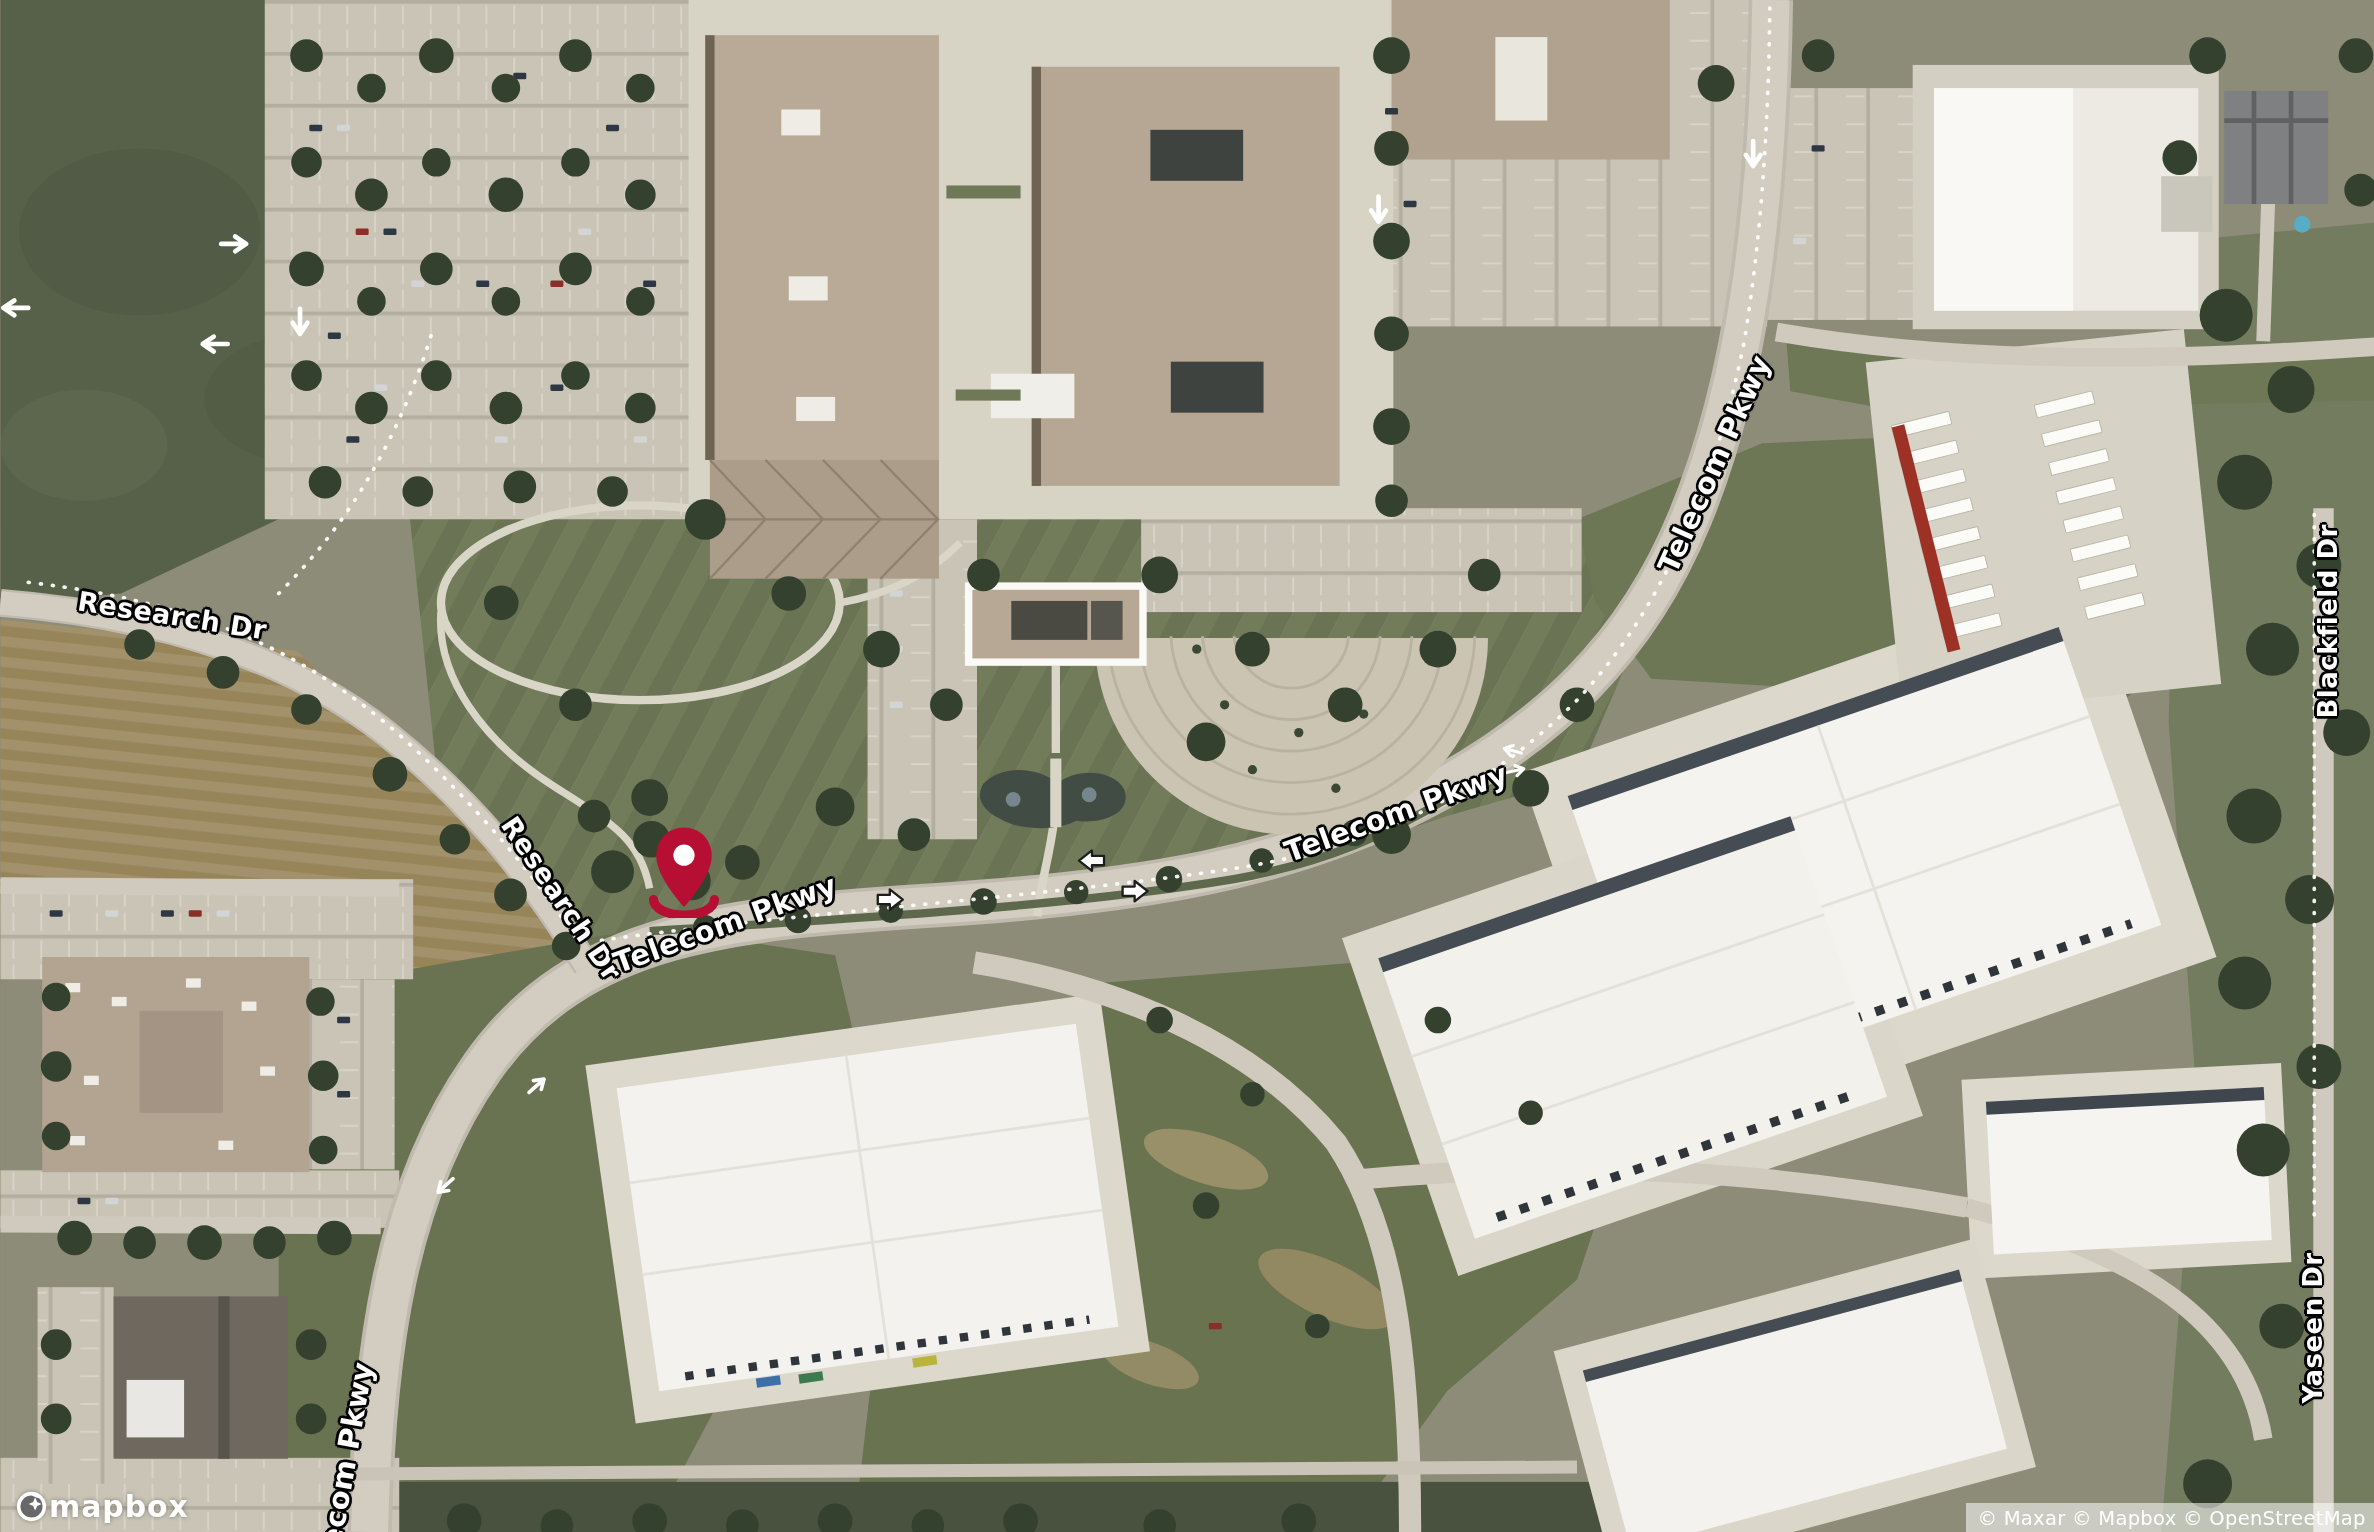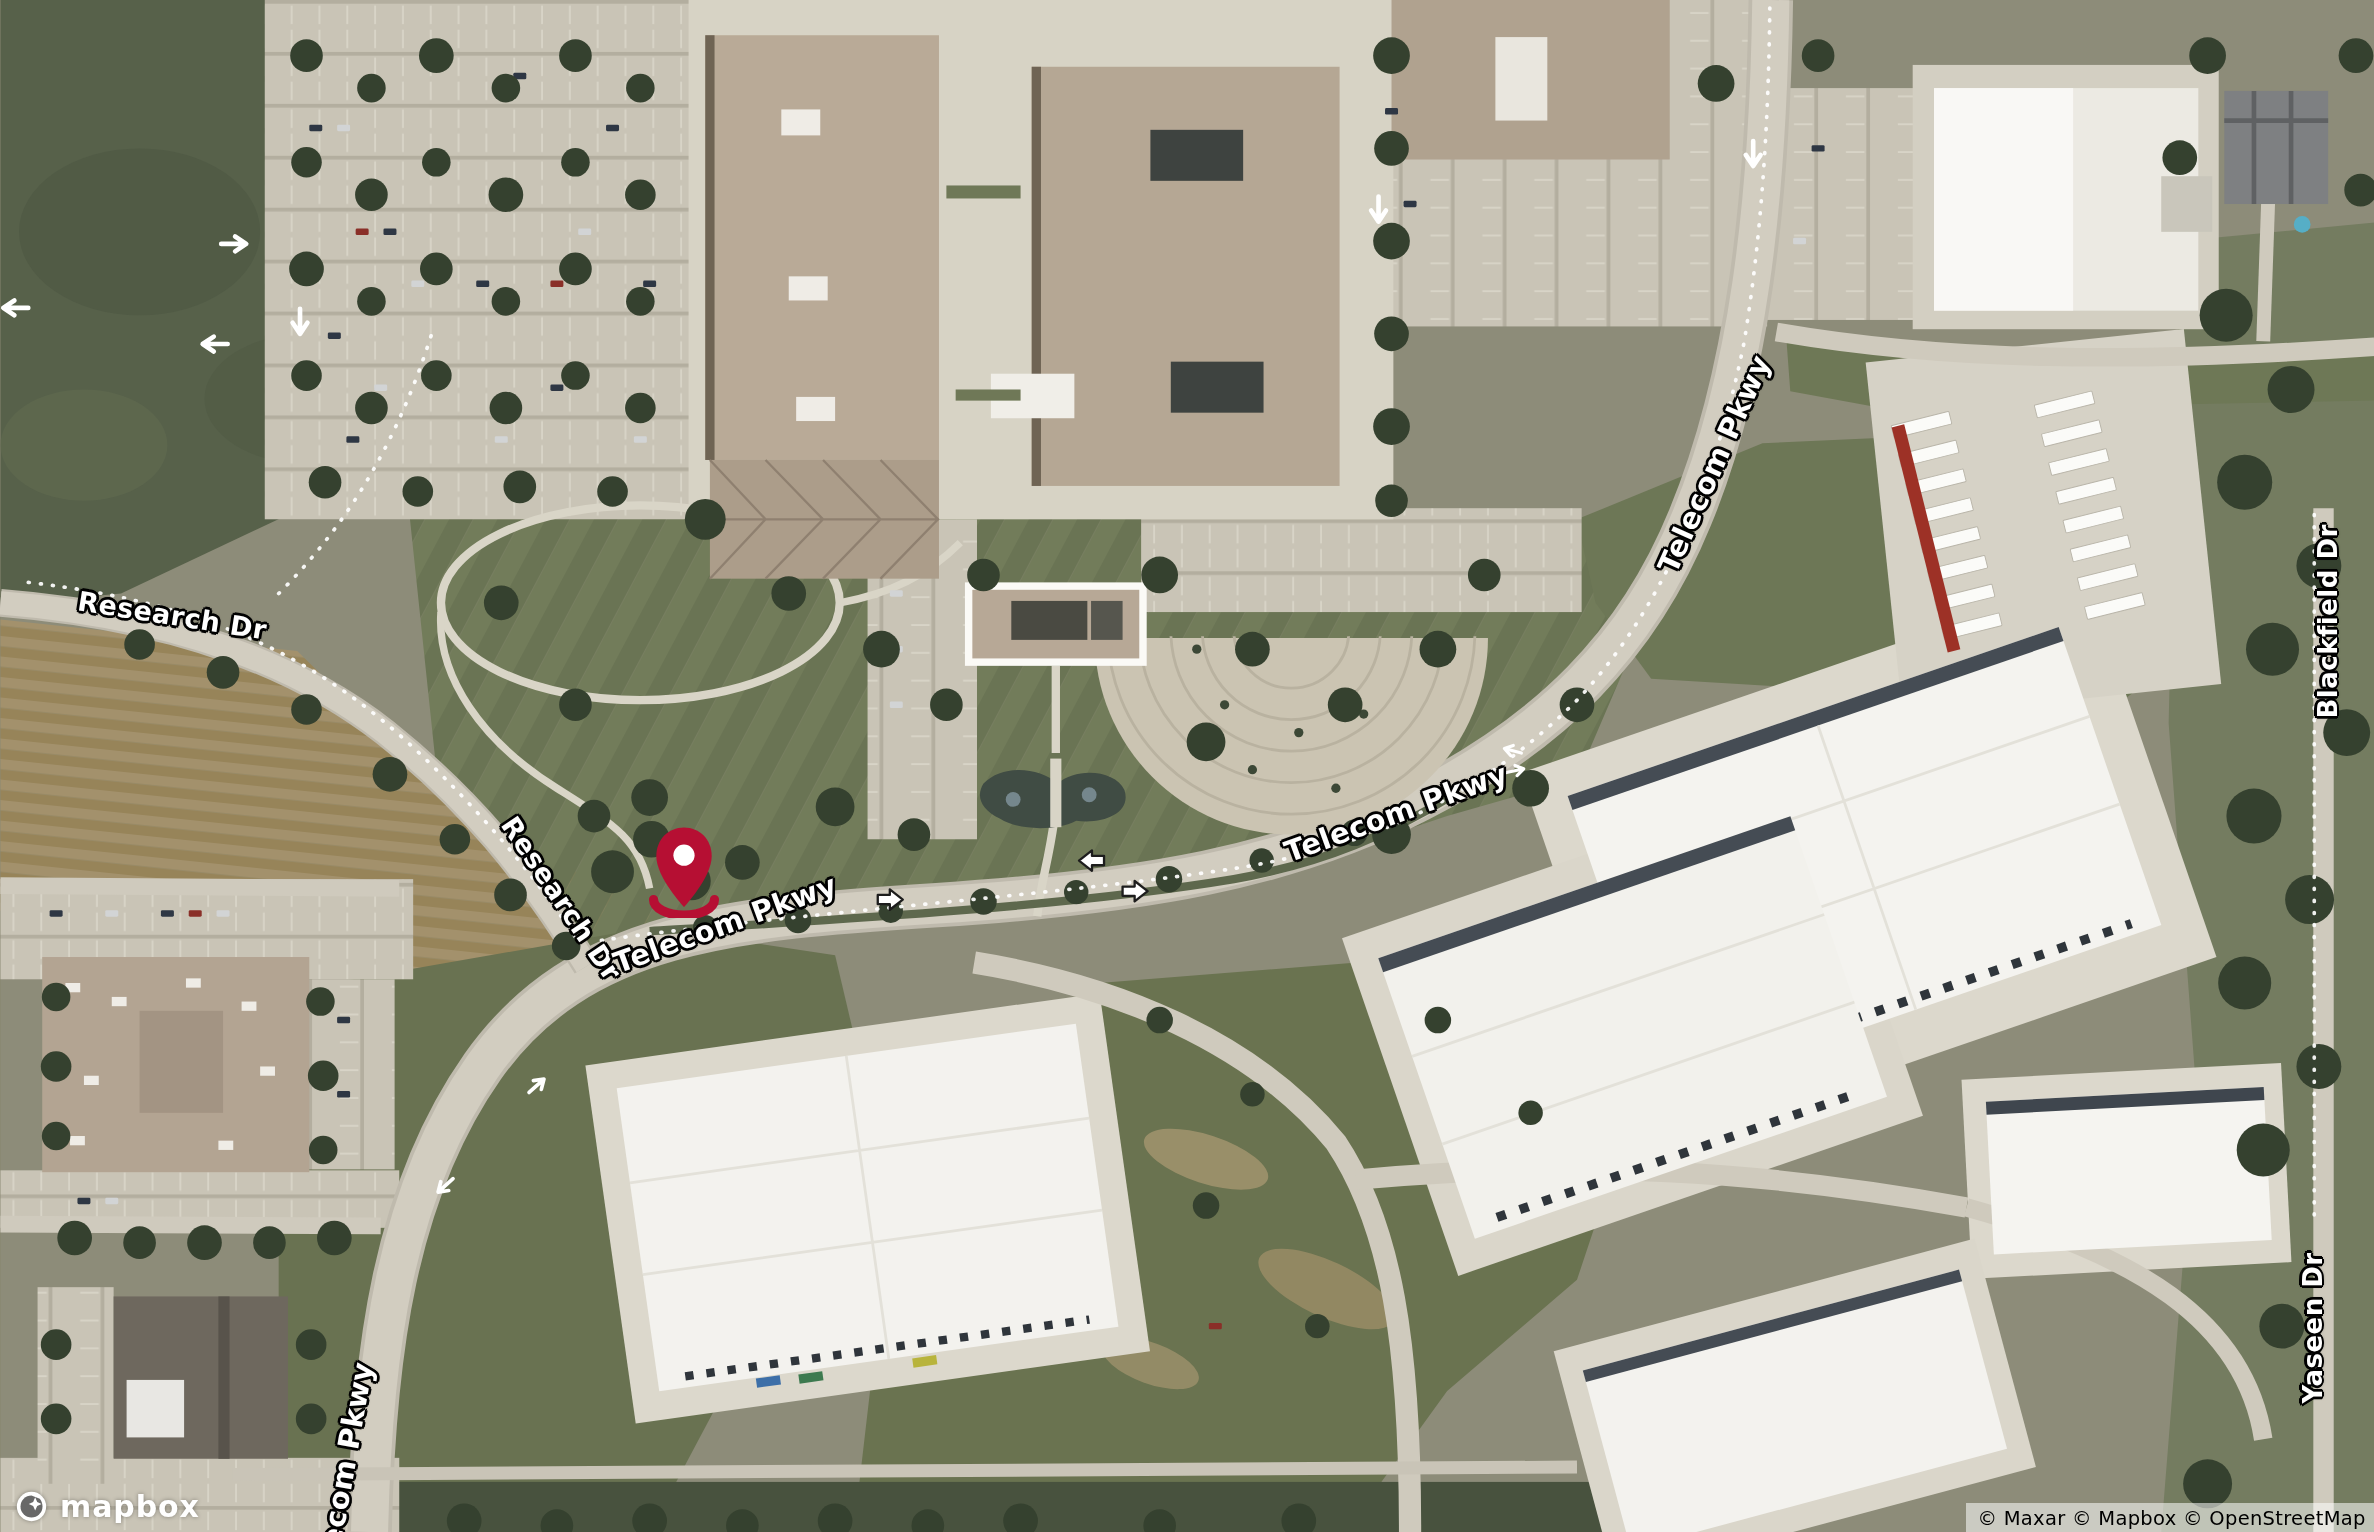--- a/index.html
+++ b/index.html
@@ -21,32 +21,32 @@
   }
   .lbl-research{font-size:27px;}
   .lbl-telecom{font-size:29px;}
   .lbl-side{font-size:26px;}
 
   
   .marker{position:absolute;width:80px;height:96px;}
 
   
   .brand{
-    position:absolute;left:15px;top:1490px;display:flex;align-items:center;gap:12px;
+    position:absolute;left:15px;top:1490px;display:flex;align-items:center;gap:1px;
     filter:drop-shadow(0 0.9px 1.9px rgba(0,0,0,.35));
   }
   .brand-text{
     color:#fff;font-size:30px;font-weight:bold;letter-spacing:0.9px;line-height:33px;
   }
 
   
   .attribution{
     position:absolute;right:0;bottom:0;height:23px;
     background:rgba(255,255,255,.55);
-    color:#000000;font-size:19.5px;line-height:23px;padding:3.7px 9.3px 1.9px 11px;
+    color:#ffffff;font-size:19.5px;line-height:23px;padding:3.7px 9.3px 1.9px 11px;
     letter-spacing:0.3px;
     text-align:right;
   }
 </style>
 </head>
 <body>
 
 <div id="map-stage">
 
 <svg class="scene" width="2375" height="1532" viewBox="0 0 2560 1652">

